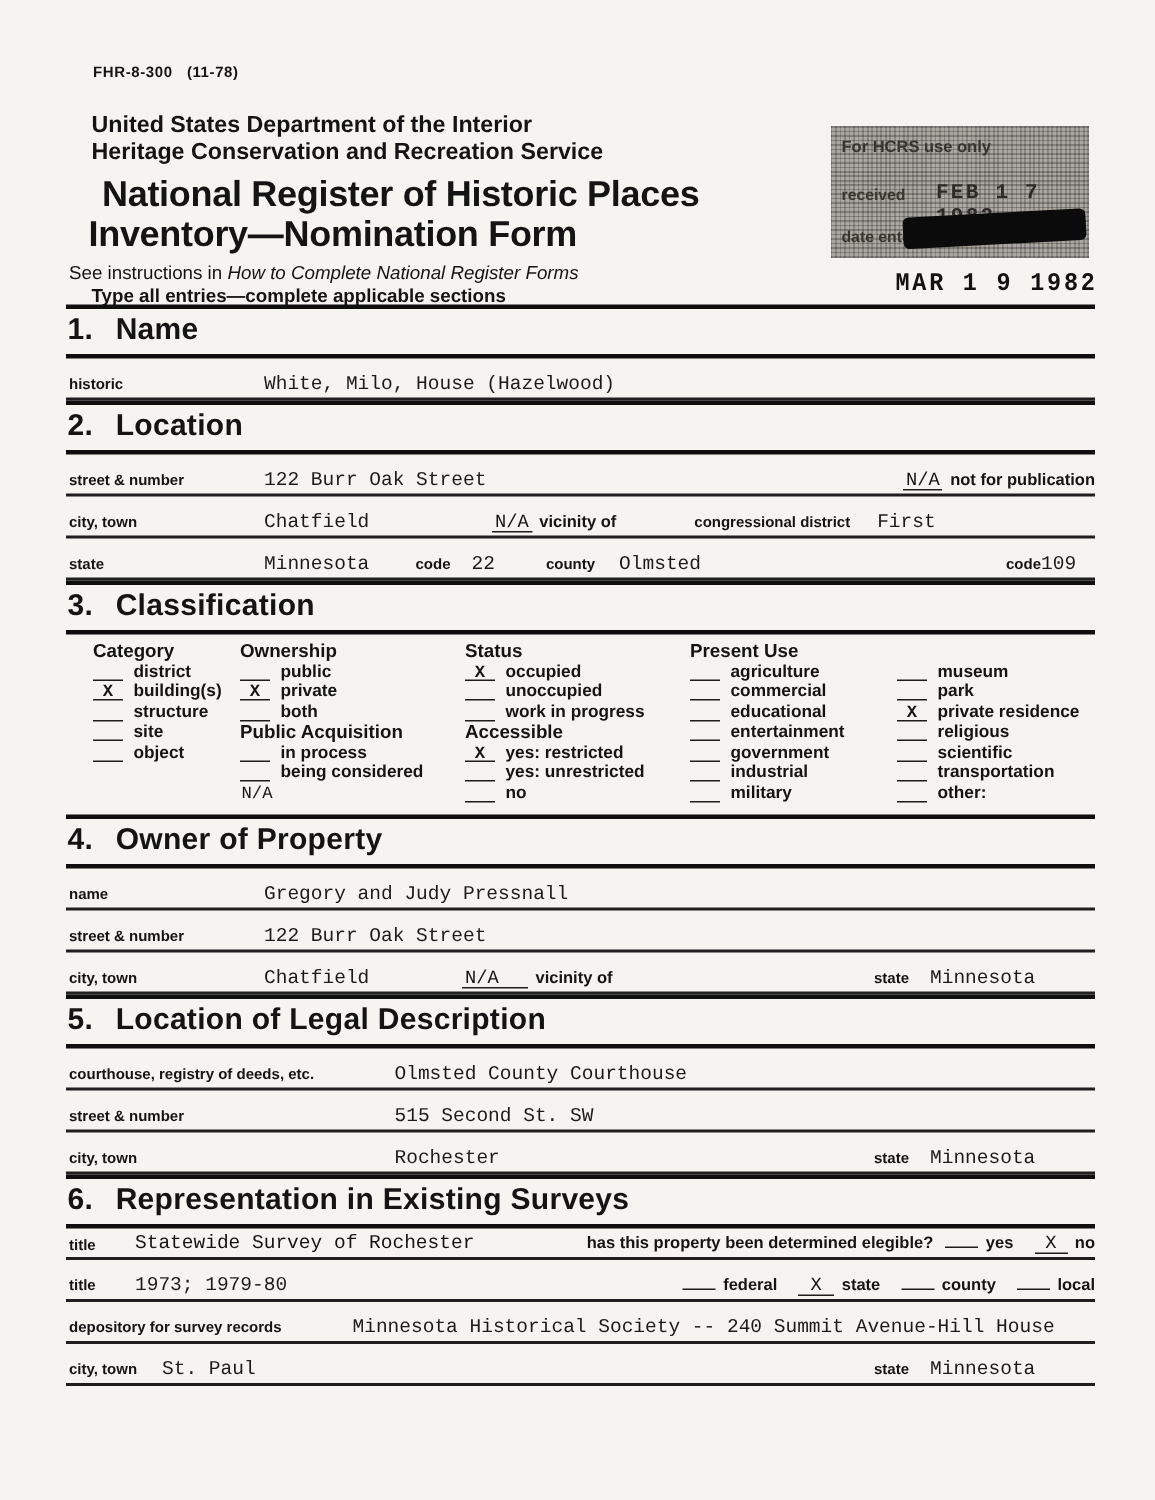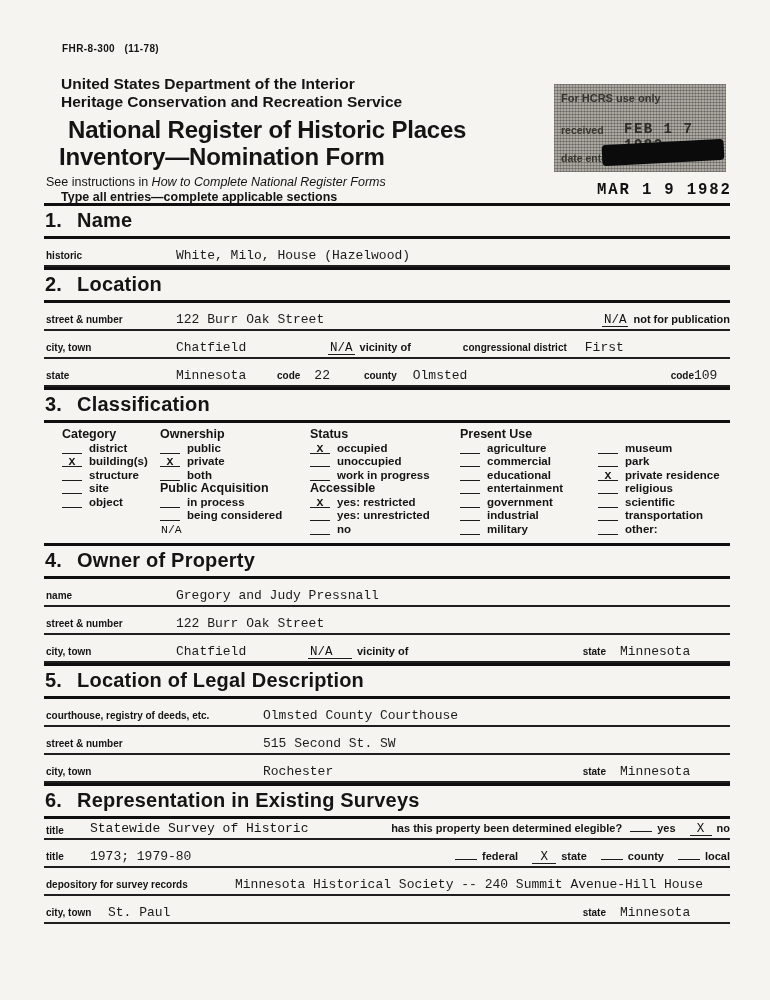--- a/index.html
+++ b/index.html
@@ -338,21 +338,21 @@
   </div>
 
   <div class="sec">
     <div class="sec-head">
       <span class="num">6.</span>
       <span>Representation in Existing Surveys</span>
     </div>
     <div class="row" style="align-items:flex-end; padding-top:2px">
       <span class="lbl w44">title</span>
       <span class="titleval">
-        <span class="l1 mono">Statewide Survey of Historic</span>
+        <span class="l1 mono">Statewide Survey of Rochester</span>
       </span>
       <span class="right">
         <span class="q">has this property been determined elegible?</span>
         <span class="mkline mono" style="min-width:22px"></span>
         <span class="opt">yes</span>
         <span class="mkline mono gap" style="min-width:22px">X</span>
         <span class="opt">no</span>
       </span>
     </div>
     <div class="row">

